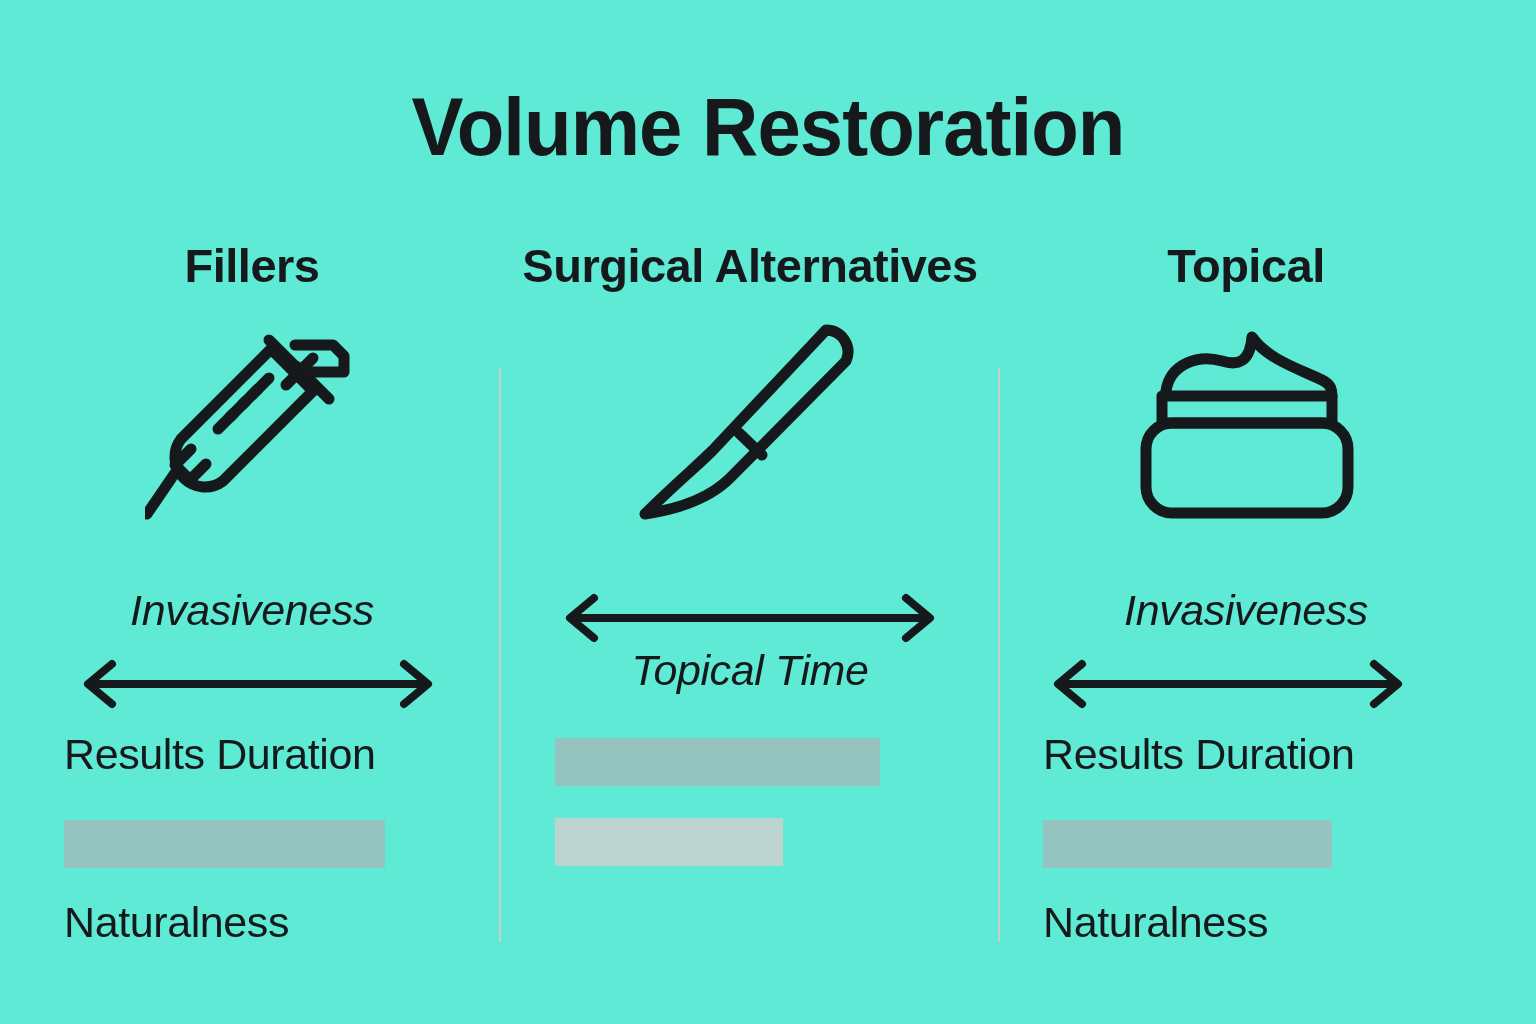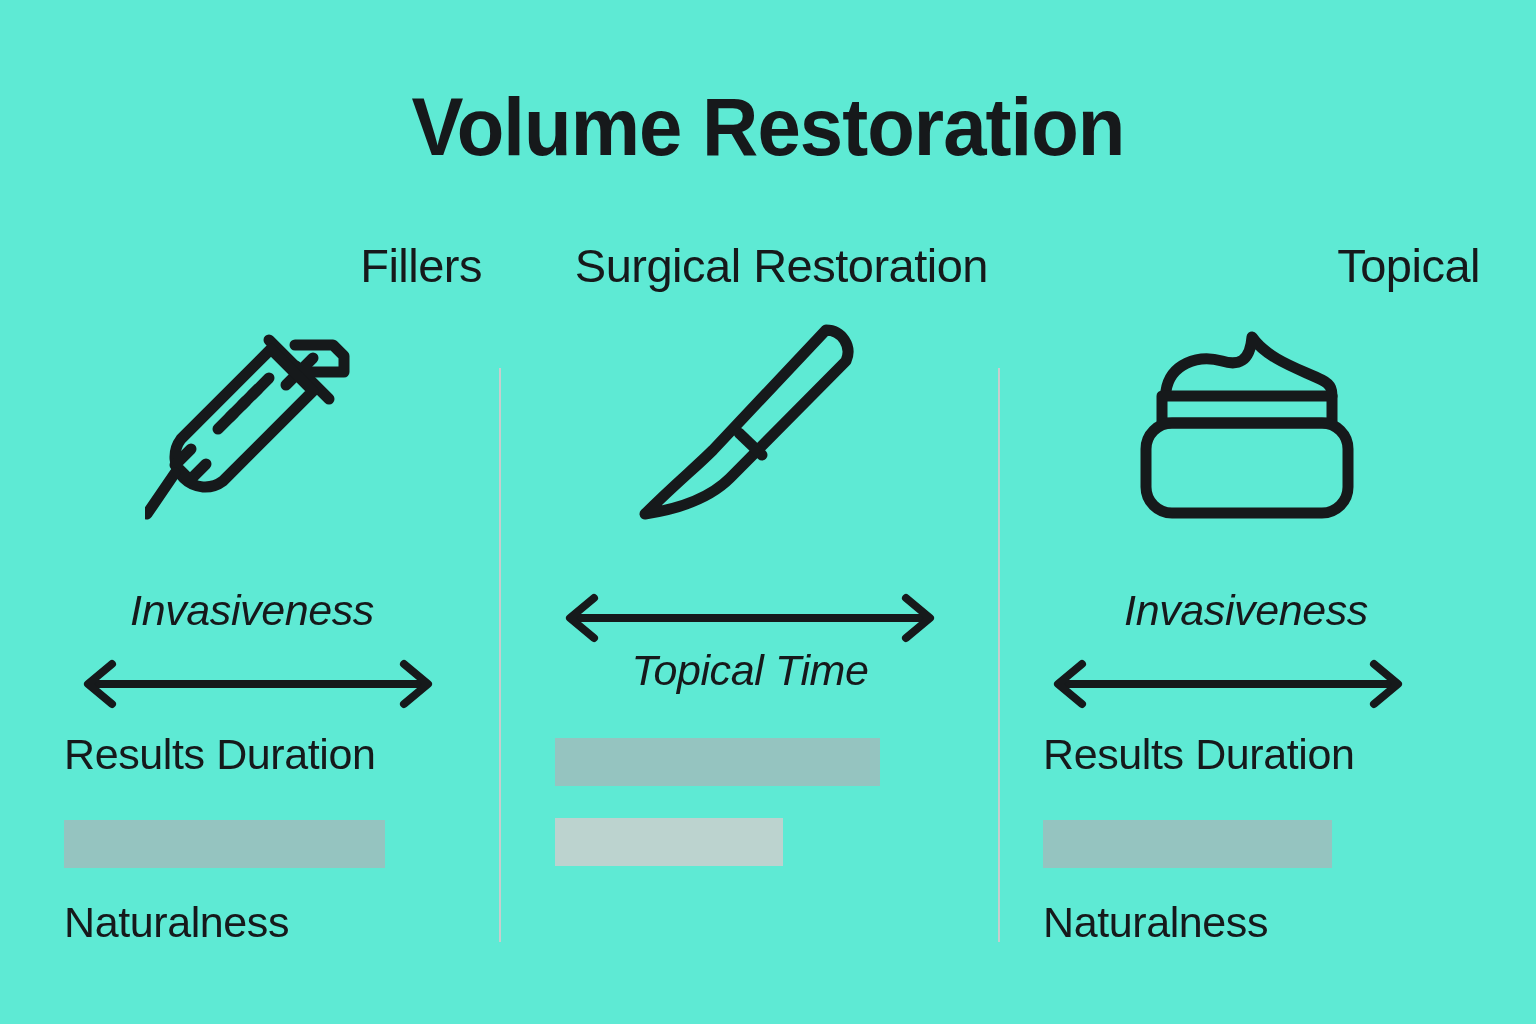--- a/index.html
+++ b/index.html
@@ -53,23 +53,23 @@
   .col {
     position: absolute;
     top: 240px;
     height: 740px;
   }
   .col-left   { left: 22px;   width: 460px; }
   .col-mid    { left: 512px;  width: 476px; }
   .col-right  { left: 1012px; width: 468px; }
 
   .col-header {
-    text-align: right;
+    text-align: center;
     font-size: 47px;
-    font-weight: 400;
+    font-weight: 700;
     color: #16191b;
     line-height: 1.1;
     letter-spacing: -0.5px;
     height: 58px;
   }
 
   
   .icon-wrap {
     display: flex;
     align-items: center;
@@ -179,21 +179,21 @@
 
     <div class="row-label left lc-results">Results Duration</div>
 
     <div class="bar lc-bar" style="width: 321px; background: rgb(149, 196, 192);"></div>
 
     <div class="row-label left lc-natural">Naturalness</div>
   </div>
 
   <div class="col col-mid">
 
-    <div class="col-header">Surgical Restoration</div>
+    <div class="col-header">Surgical Alternatives</div>
 
     <div class="icon-wrap">
       <svg width="230" height="210" viewBox="0 0 230 210" fill="none" stroke="#16191b" stroke-width="11" stroke-linecap="round" stroke-linejoin="round">
 
         <path d="M191 12
                  a22 22 0 0 1 20 31
                  L95 160
                  C78 177 50 190 10 196
                  C40 166 60 150 78 132
                  Z"></path>

